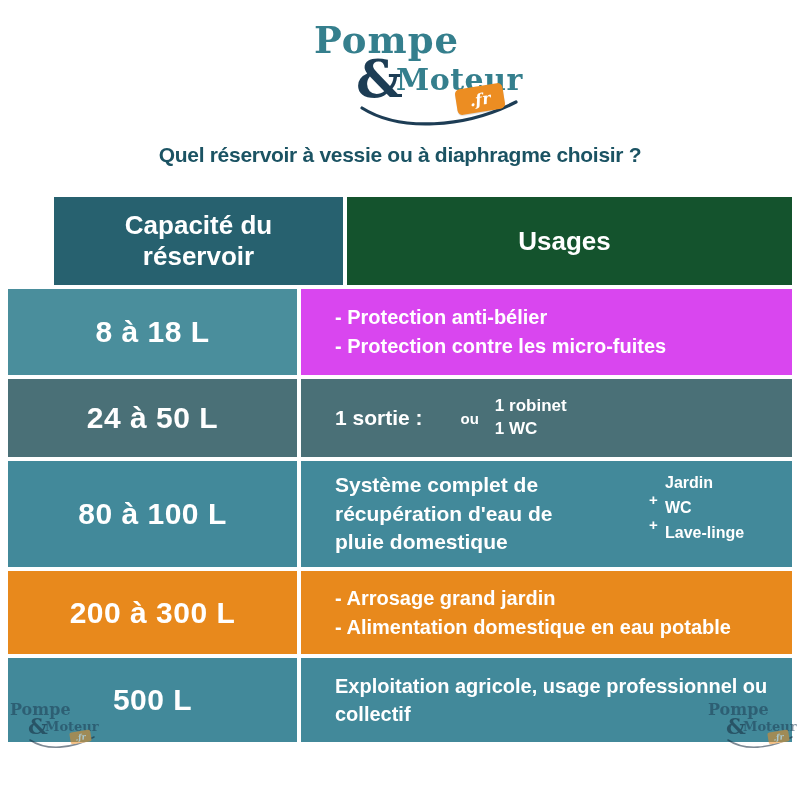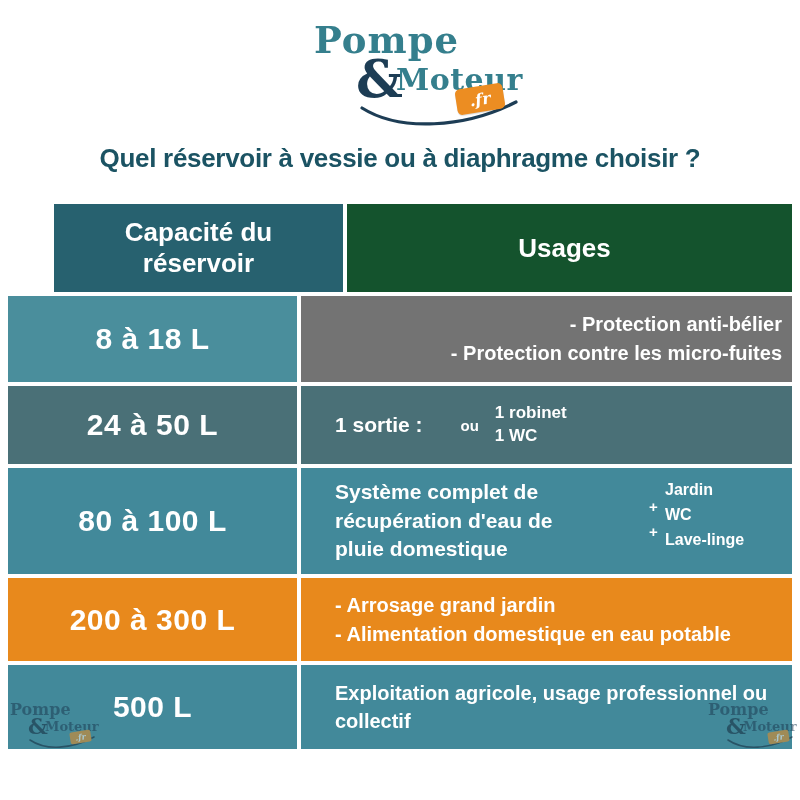--- a/index.html
+++ b/index.html
@@ -19,21 +19,21 @@
                   font-size:30px; letter-spacing:0.5px; color:#357f8d; }
   .logo svg.swoosh { position:absolute; left:0; top:0; }
   .fr-badge { position:absolute; left:176px; top:74px; width:48px; height:26px;
               background:#ec8d22; border-radius:5px; transform:rotate(-9deg);
               display:flex; align-items:center; justify-content:center;
               box-shadow:0 1px 1px rgba(0,0,0,0.15); }
   .fr-badge span { color:#ffffff; font-family:"DejaVu Serif", serif;
                    font-style:italic; font-weight:bold; font-size:16px; }
 
   
-  .page-title { margin-top:16px; text-align:center; font-size:26px;
+  .page-title { margin-top:16px; text-align:center; font-size:21px;
                 font-weight:bold; letter-spacing:-0.3px; color:#1b5363; }
 
   
   .tbl { margin:30px 8px 0; }
   .trow { display:grid; grid-template-columns:289px 1fr; gap:4px; margin-bottom:4px; }
   .cell { color:#ffffff; }
   .cap-cell { display:flex; align-items:center; justify-content:center;
               text-align:center; font-weight:bold; }
   .use-cell { display:flex; flex-direction:column; justify-content:center;
               padding-left:34px; padding-right:10px; }
@@ -110,21 +110,21 @@
     <div class="cell cap-cell" style="background-color: rgb(39, 97, 111);">
       <div class="wrap">Capacité du réservoir</div>
     </div>
     <div class="cell use-cell" style="background-color: #14532d;">
       <span>Usages</span>
     </div>
   </div>
 
   <div class="trow r1-row">
     <div class="cell cap-cell big" style="background-color: rgb(74, 142, 156);">8 à 18 L</div>
-    <div class="cell use-cell" style="background-color: #737373; text-align: right;">
+    <div class="cell use-cell" style="background-color: #d946ef;">
       <div class="use-lines">
         <div>- Protection anti-bélier</div>
         <div>- Protection contre les micro-fuites</div>
       </div>
     </div>
   </div>
 
   <div class="trow r2-row">
     <div class="cell cap-cell big" style="background-color: rgb(74, 112, 119);">24 à 50 L</div>
     <div class="cell use-cell" style="background-color: rgb(74, 112, 119);">

